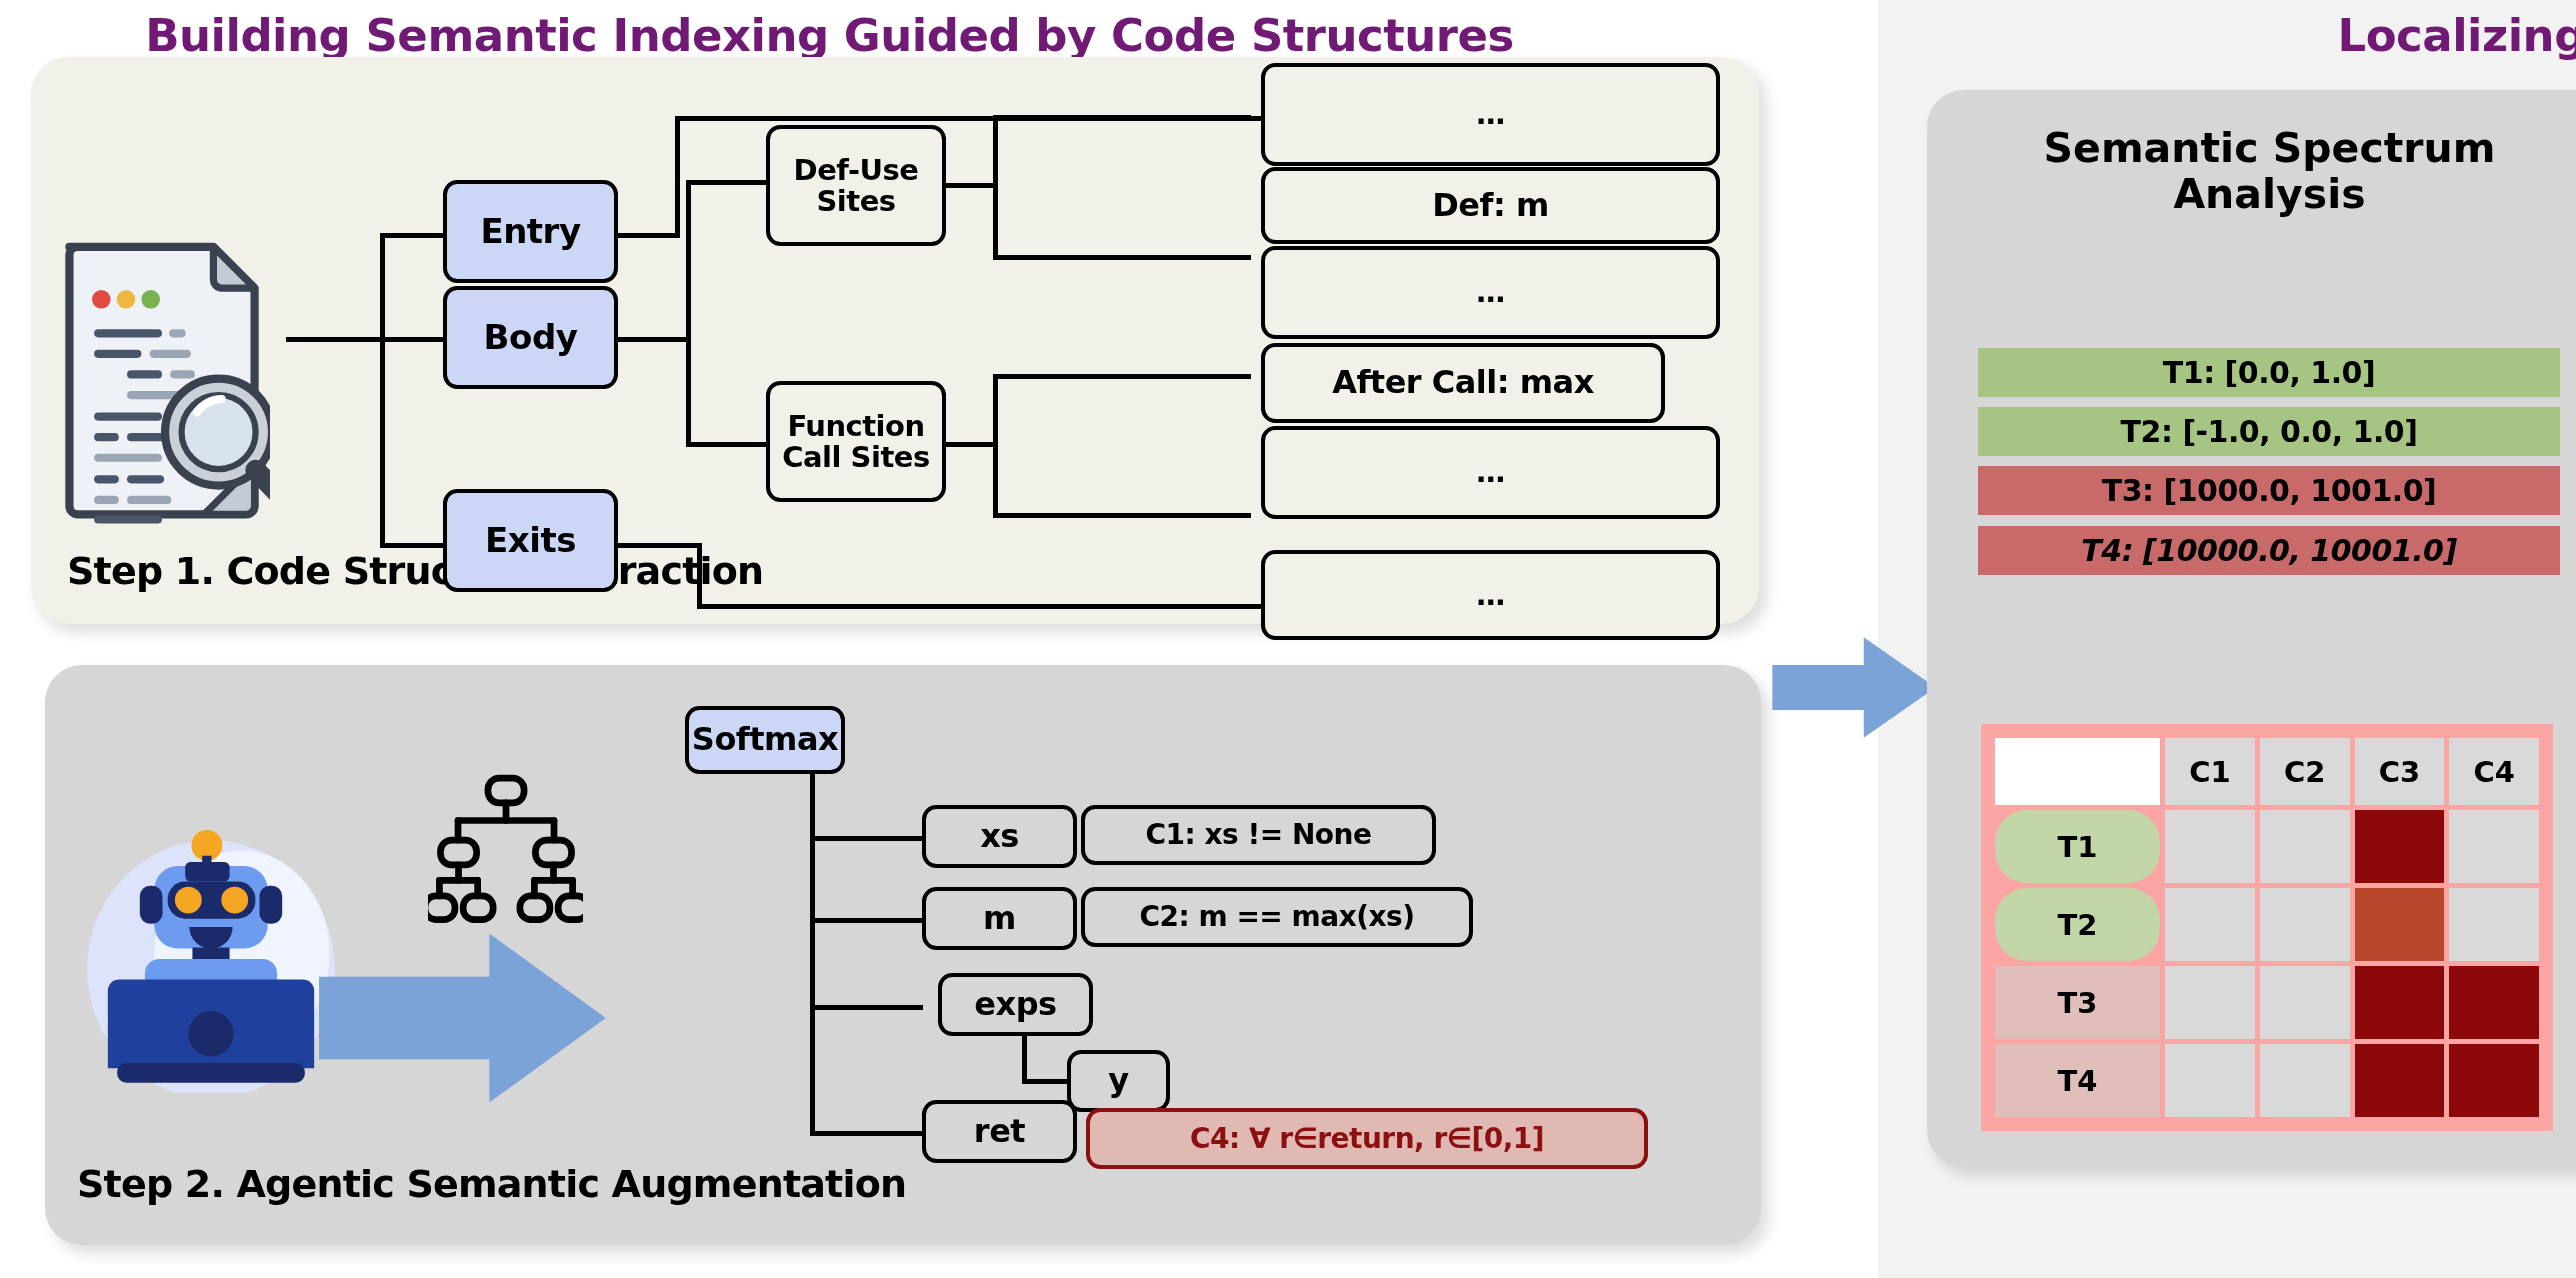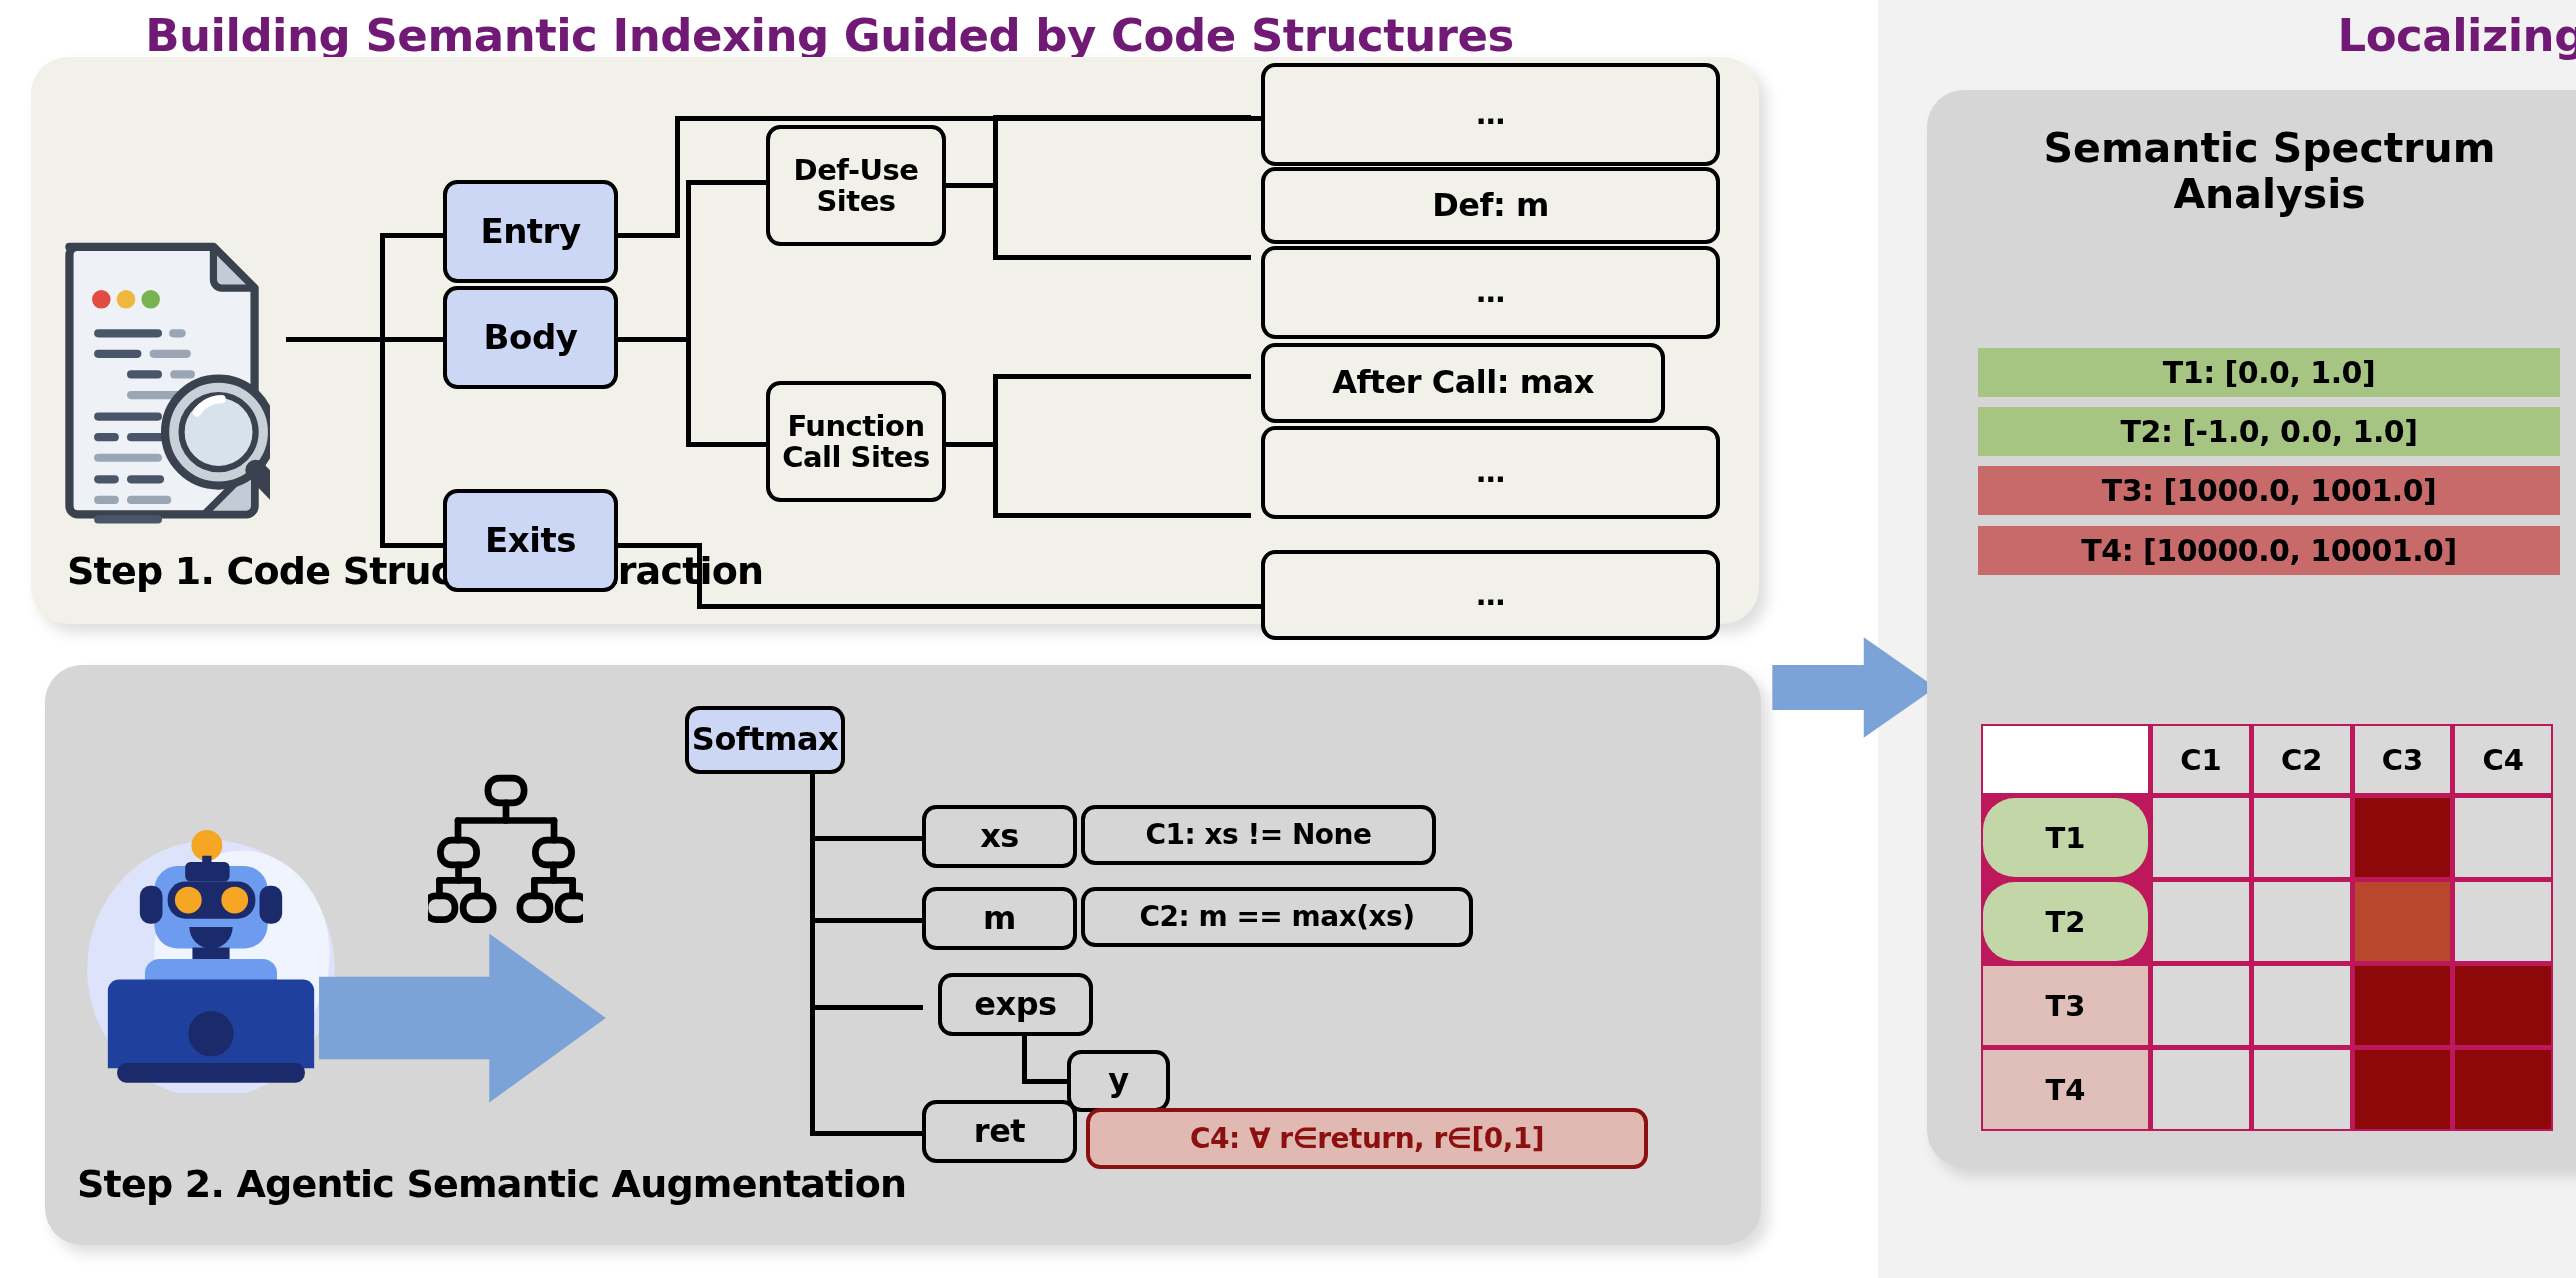--- a/index.html
+++ b/index.html
@@ -73,24 +73,24 @@
   .ssa-bar {
     position:absolute; display:flex; align-items:center; justify-content:center;
     font-family:"DejaVu Sans", sans-serif; font-weight:bold; font-size:30px; color:#000;
     letter-spacing:-0.5px;
   }
   .ssa-bar.g { background:#a6c583; }
   .ssa-bar.r { background:#c96a6a; }
 
   
   #matrix { position:absolute; left:1981px; top:724px; width:572px; height:407px;
-            background:#be185d; display:grid;
+            background:#fca5a5; display:grid;
             grid-template-columns: 165px 1fr 1fr 1fr 1fr;
             grid-template-rows: 67px 1fr 1fr 1fr 1fr;
-            gap:5.2px; padding:2px; }
+            gap:5.2px; padding:14px; }
   .mcell { background:#d9d9d9; display:flex; align-items:center; justify-content:center;
            font-family:"DejaVu Sans", sans-serif; font-weight:bold; font-size:29px; color:#000; }
   .mcell.blank { background:#ffffff; }
   .mcell.hdr   { background:#d9d9d9; }
   .mcell.rowT1, .mcell.rowT2 { background:#c2d6a8;border-radius:32px; }
   .mcell.rowT3, .mcell.rowT4 { background:#e0bfbb; }
   .mcell.dark  { background:#8d0808; }
   .mcell.mid   { background:#b8472c; }
 </style>
 </head>
@@ -310,21 +310,21 @@
 
   <div class="ssa-bar g" style="left:1978px; top:348px;  width:582px; height:49px;">
     <span>T1: [0.0, 1.0]</span>
   </div>
   <div class="ssa-bar g" style="left:1978px; top:407px;  width:582px; height:49px;">
     <span>T2: [-1.0, 0.0, 1.0]</span>
   </div>
   <div class="ssa-bar r" style="left:1978px; top:466px;  width:582px; height:49px;">
     <span>T3: [1000.0, 1001.0]</span>
   </div>
-  <div class="ssa-bar r" style="left:1978px; top:526px; width:582px; height:49px;">
+  <div class="ssa-bar r" style="left:1978px; top:526px; width:582px; height:49px;font-style:italic;">
     <span>T4: [10000.0, 10001.0]</span>
   </div>
 
   <div id="matrix">
     <div class="mcell blank"></div>
     <div class="mcell hdr">C1</div>
     <div class="mcell hdr">C2</div>
     <div class="mcell hdr">C3</div>
     <div class="mcell hdr">C4</div>
 

